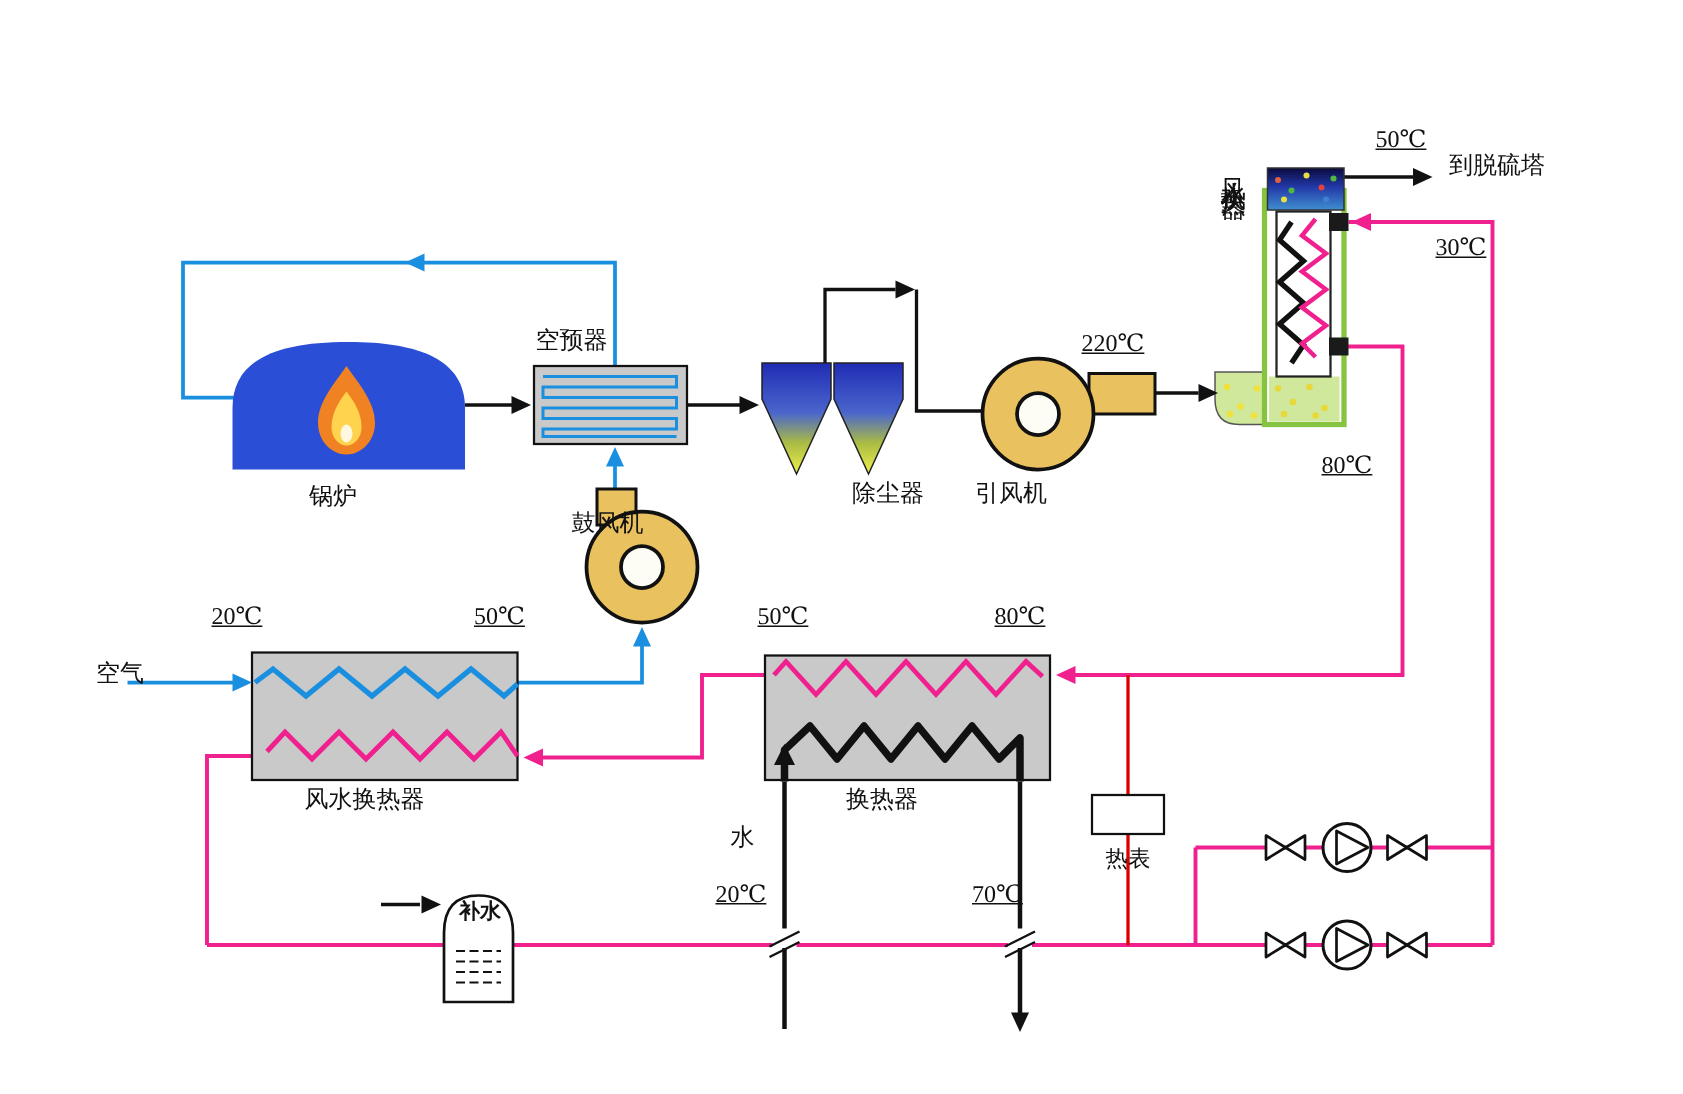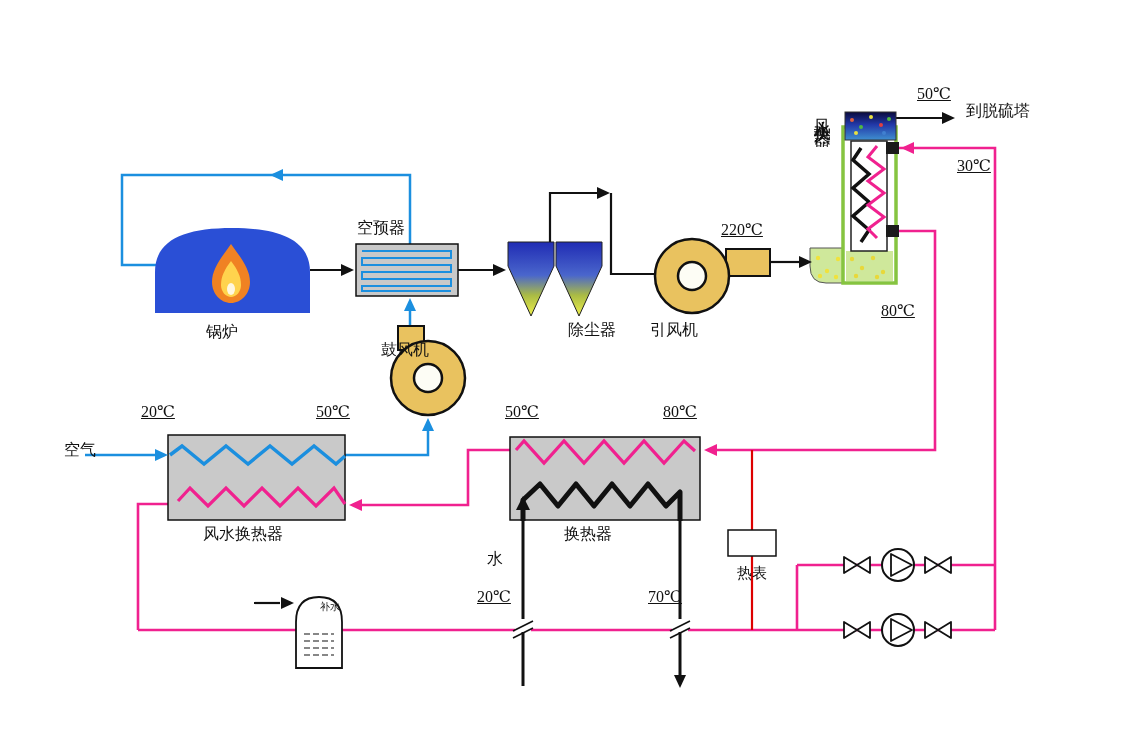--- a/index.html
+++ b/index.html
@@ -227,15 +227,15 @@
 <div class="lbl t" style="left:663px;top:403px;">80℃</div>
 
 <div class="lbl" style="left:203px;top:525px;">风水换热器</div>
 <div class="lbl" style="left:542px;top:525px;margin-left:22px;">换热器</div>
 <div class="lbl" style="left:737px;top:533px;font-size:15px;margin-top:32px;">热表</div>
 
 <div class="lbl" style="left:487px;top:550px;">水</div>
 <div class="lbl t" style="left:477px;top:588px;">20℃</div>
 <div class="lbl t" style="left:648px;top:588px;">70℃</div>
 
-<div class="lbl" style="left:320px;top:601px;font-size:10px;">补水</div>
+<div class="lbl" style="left:306px;top:601px;font-size:14px;font-weight:bold;">补水</div>
 
 </div>
 
 </body></html>

